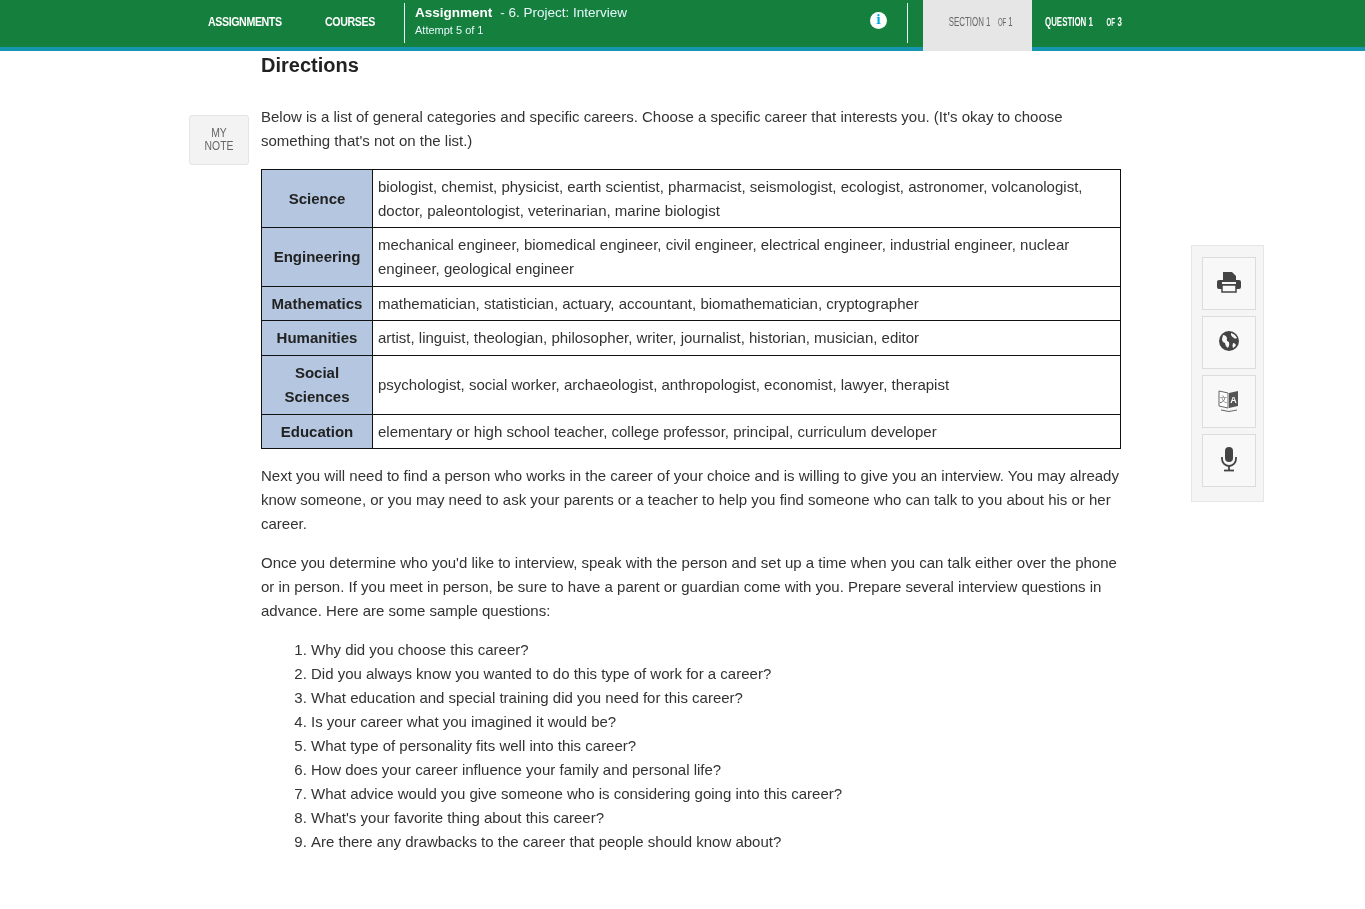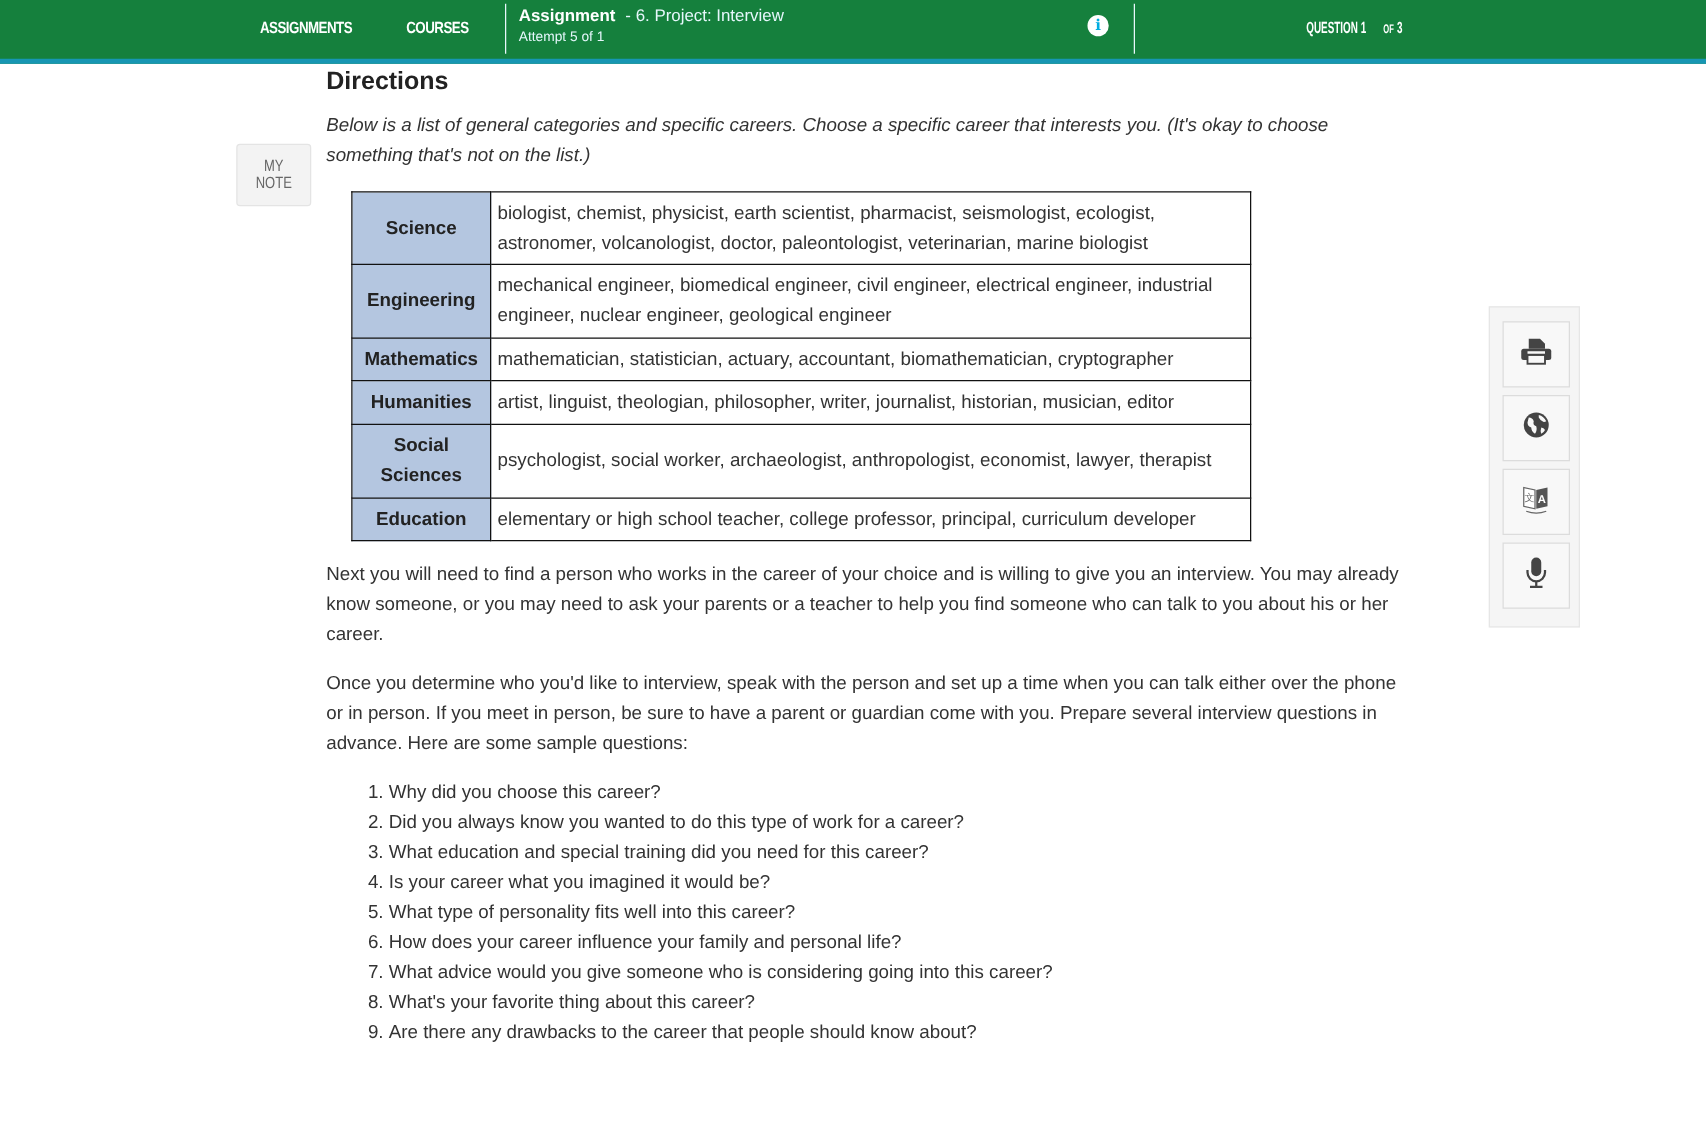--- a/index.html
+++ b/index.html
@@ -49,22 +49,22 @@
     position:absolute; left:189px; top:115px; width:60px; height:50px; background:#f3f3f3;
     border:1px solid #e4e4e4; border-radius:3px; color:#666; font-size:13px;
     text-align:center; line-height:13px; padding-top:10px; box-sizing:border-box; cursor:pointer;
   }
   .my-note span { display:block; transform:scaleX(0.8); }
 
   
   .content { position:absolute; left:261px; top:52px; width:862px; }
   .heading { font-size:20px; font-weight:bold; color:#222; margin:2px 0 0 0; height:34px; }
   p.para { font-size:15px; line-height:24px; margin:0 0 15px 0; color:#333; }
-  p.intro { margin-top:1px; margin-bottom:16px;font-style:italic; }
-  table.careers { border-collapse:collapse; width:720px; margin-bottom:15px; font-size:15px;margin-left:20px; }
+  p.intro { margin-top:17px; margin-bottom:16px; }
+  table.careers { border-collapse:collapse; width:860px; margin-bottom:15px; font-size:15px; }
   table.careers td { border:1px solid #111; line-height:24px; }
   td.cat { background:#b4c6e0; font-weight:bold; text-align:center; width:94px; padding:4px 8px; color:#222; }
   td.list { padding:4px 5px; color:#333; }
   ol.questions { margin:10px; padding-left:40px; font-size:15px; line-height:24px; color:#333; }
   ol.questions li { padding-left:0; }
 
   
   .tools {
     position:absolute; left:1191px; top:245px; width:73px; height:257px;
     background:#f5f5f5; border:1px solid #e6e6e6; box-sizing:border-box;
@@ -81,20 +81,23 @@
 <div class="topbar">
   <div class="nav-link nav-assignments">ASSIGNMENTS</div>
   <div class="nav-link nav-courses">COURSES</div>
   <div class="divider-v div1"></div>
   <div class="assign-title">
     <b>Assignment</b><span class="sub">- 6. Project: Interview</span>
   </div>
   <div class="attempt">Attempt 5 of 1</div>
   <div class="info-btn">i</div>
   <div class="divider-v div2"></div>
+  <div class="section-tab">
+    <span><span>SECTION 1 </span><span class="small">OF</span><span> 1</span></span>
+  </div>
   <div class="question-tab">
     <span><span>QUESTION 1 </span><span class="small">OF</span><span> 3</span></span>
   </div>
 </div>
 
 <div class="my-note">
   <span>MY</span>
   <span>NOTE</span>
 </div>
 

